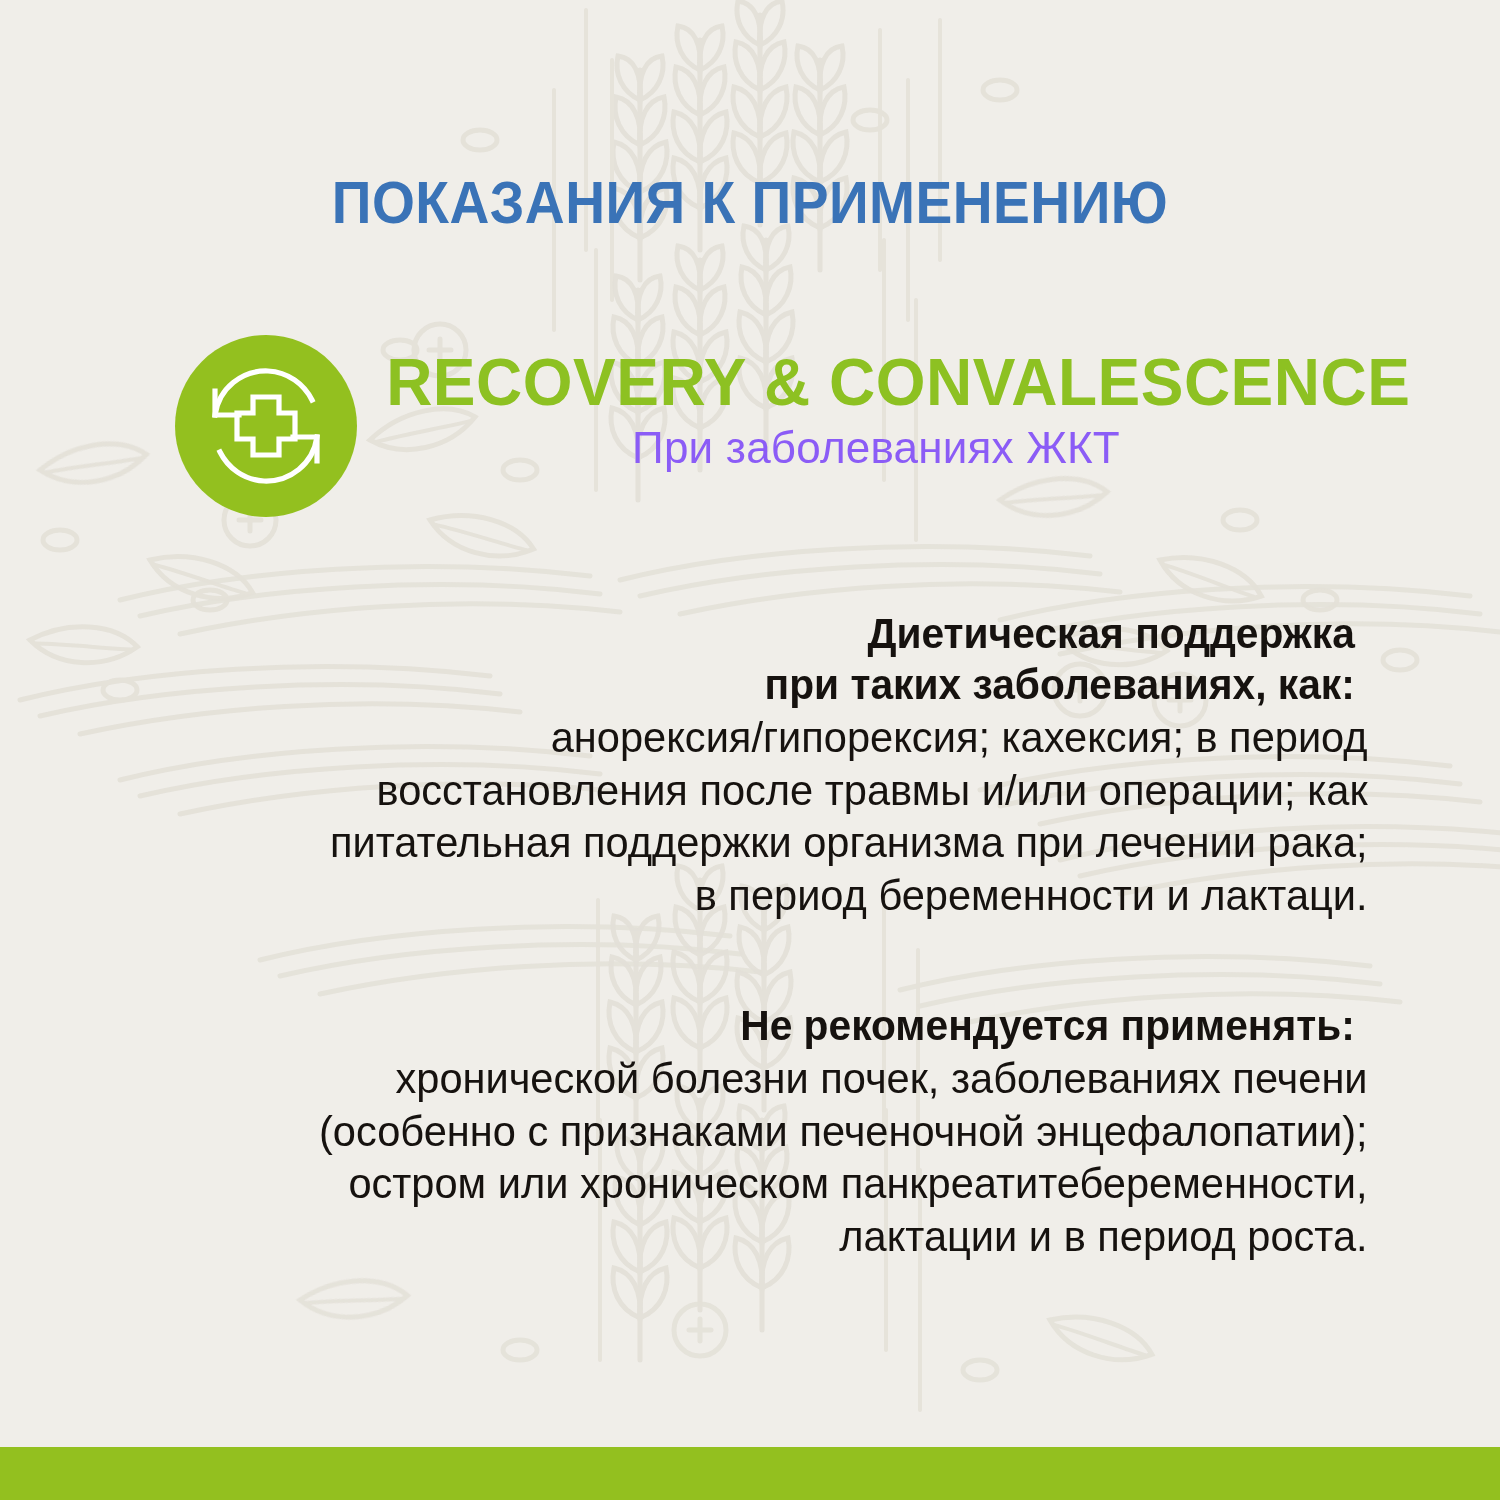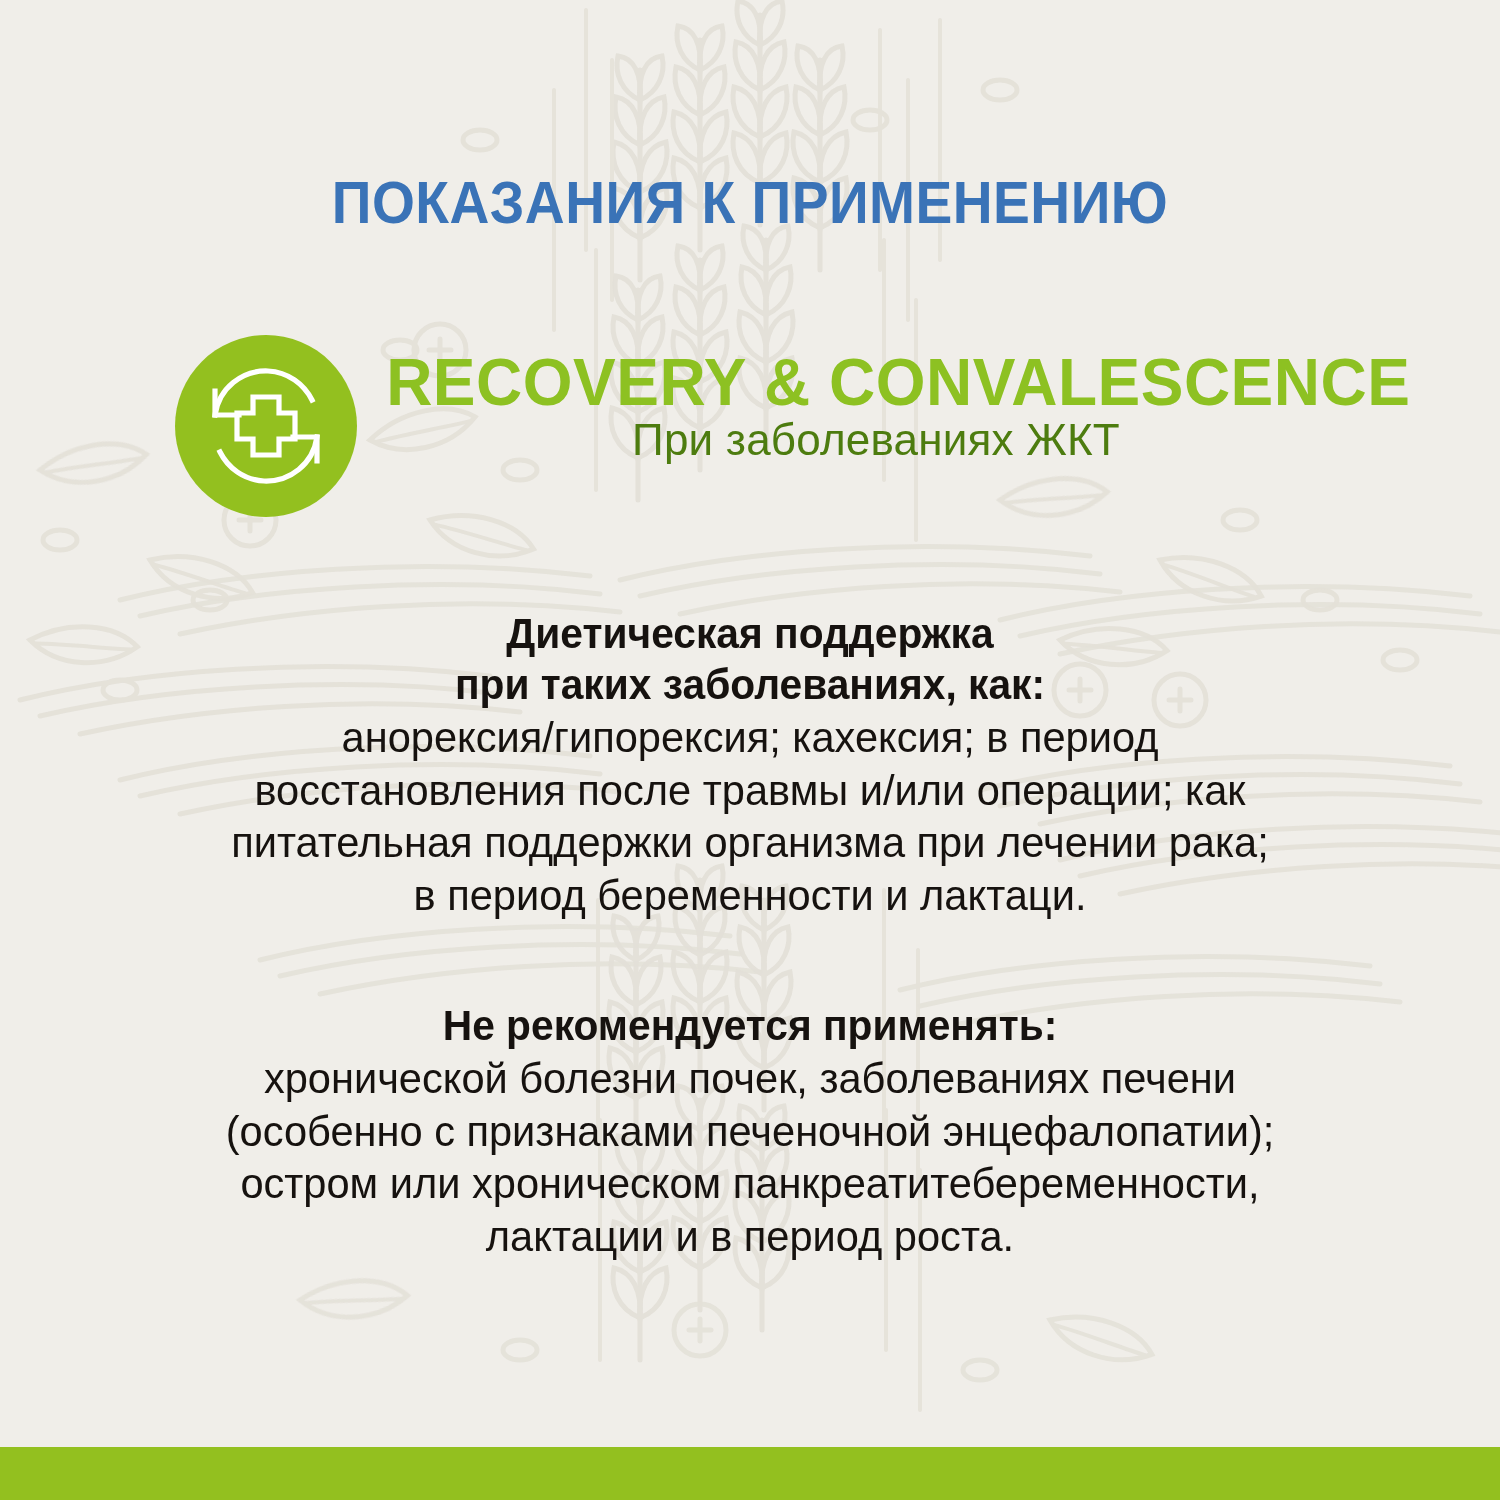--- a/index.html
+++ b/index.html
@@ -98,34 +98,35 @@
     font-size: 66px;
     line-height: 1.02;
     color: #8dc122;
     letter-spacing: 0.5px;
     white-space: nowrap;
     transform: scaleX(0.97);
     transform-origin: 50% 50%;
   }
 
   .section-subheading {
+    margin-top: 8px;
     font-family: "Liberation Sans", sans-serif;
     font-weight: normal;
     font-size: 44px;
     line-height: 1.1;
-    color: #4d7c0f;
+    color: #8b5cf6;
     letter-spacing: 0.2px;
   }
 
   
   .body-block {
     position: absolute;
-    left: 110px;
+    left: 94px;
     width: 1280px;
-    text-align: center;
+    text-align: right;
     color: #181512;
   }
   #block-indications { top: 608px; }
   #block-contra      { top: 1000px; }
 
   .block-heading {
     font-family: "Liberation Sans Narrow", "Liberation Sans", sans-serif;
     font-weight: bold;
     font-size: 42px;
     line-height: 1.22;

